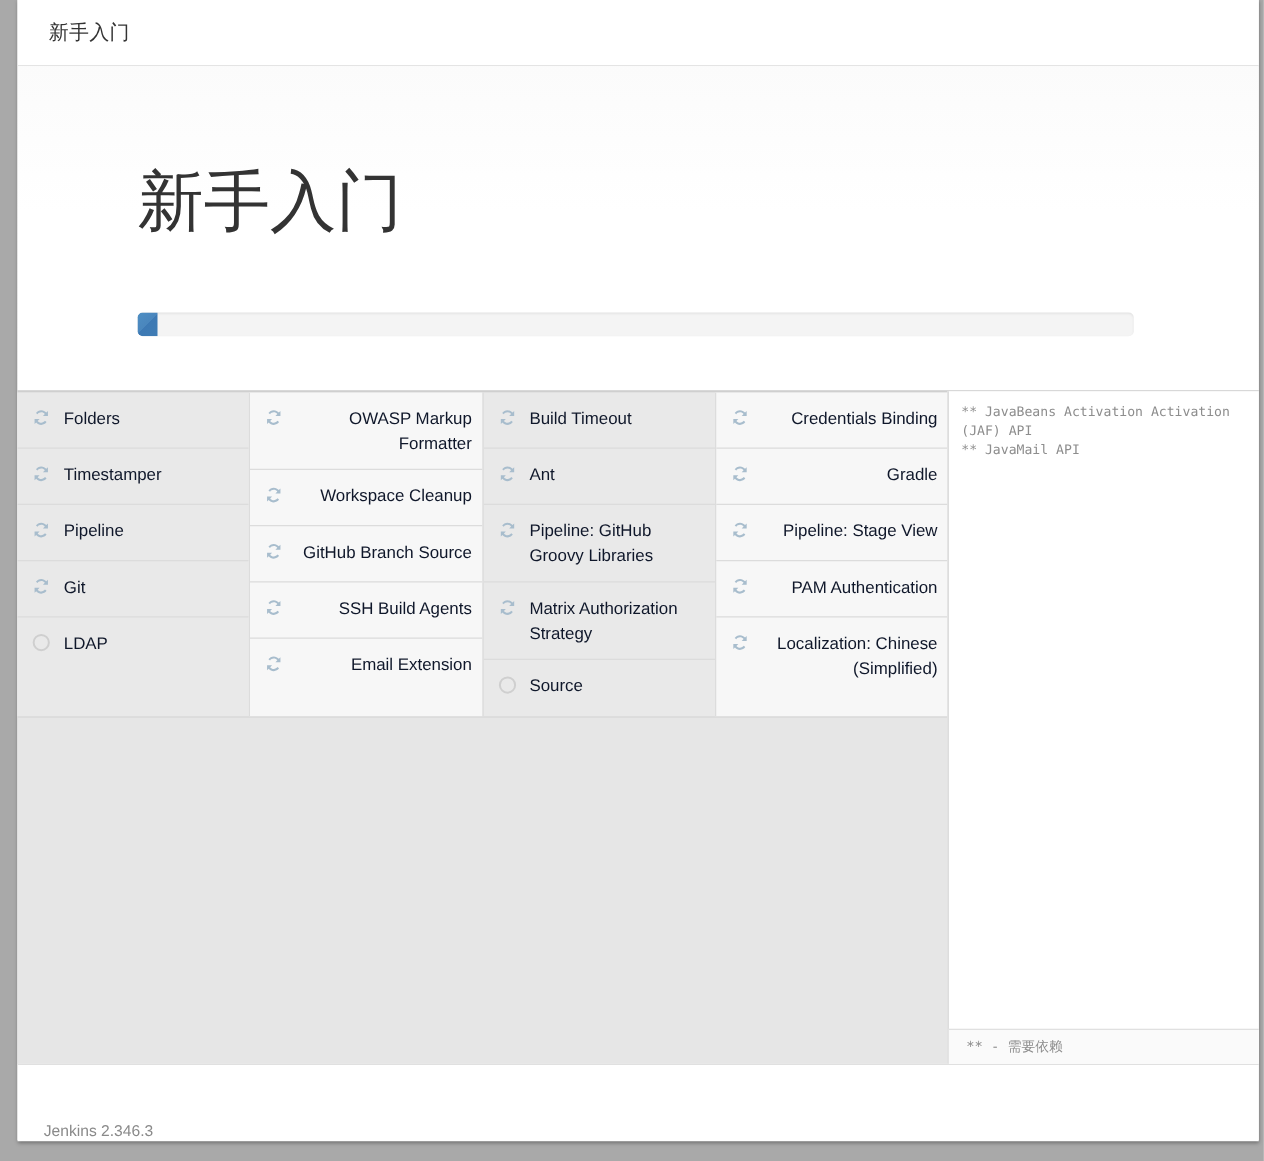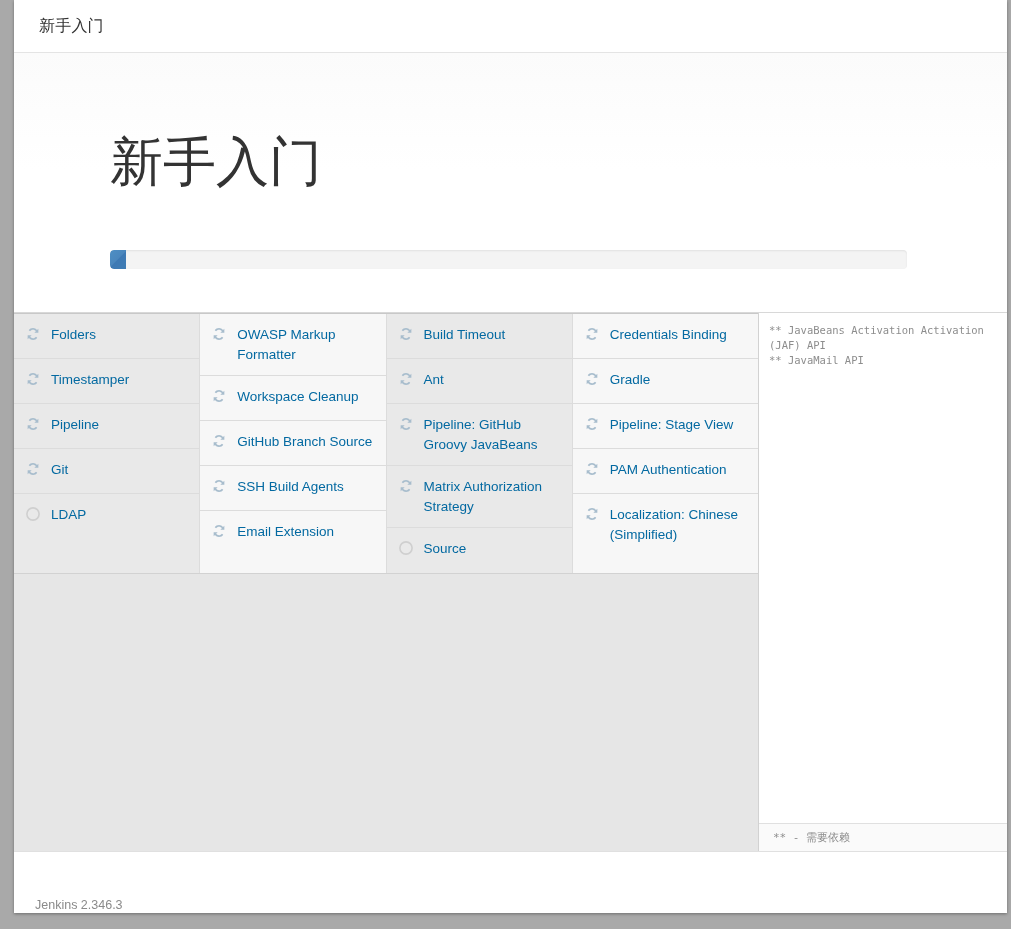--- a/index.html
+++ b/index.html
@@ -96,32 +96,32 @@
     border-top: 1px solid #c8c8c8;
     border-bottom: 1px solid #d2d2d2;
     background: #e8e8e8;
   }
   .plugin-column {
     flex: 1 1 0;
     min-width: 0;
     box-sizing: border-box;
   }
   .plugin-column.shade-dark { background: #e9e9e9; }
-  .plugin-column.shade-light { background: #f7f7f7; }
+  .plugin-column.shade-light { background: #f7f7f7; text-align: right; }
   .plugin-column + .plugin-column { border-left: 1px solid #dcdcdc; }
 
   .plugin-cell {
     display: flex;
     align-items: flex-start;
     min-height: 45px;
     padding: 11px 8px 11px 11px;
     box-sizing: border-box;
     border-bottom: 1px solid #dcdcdc;
     font-size: 13.5px;
-    color: #0369a1;
+    color: #0f172a;
     line-height: 1.45;
   }
   .plugin-cell:last-child { border-bottom: none; }
 
   .status-icon {
     flex: 0 0 auto;
     width: 16px;
     height: 16px;
     margin-right: 10px;
     margin-top: 1px;
@@ -308,21 +308,21 @@
               </svg>
               <span class="plugin-label">Ant</span>
             </div>
             <div class="plugin-cell">
               <svg class="status-icon" viewBox="0 0 16 16">
                 <g fill="#a8bdcd">
                   <path d="M8 2.1c1.6 0 3.1.75 4.05 1.95l1.3-1.3v4.0h-4.0l1.5-1.5C10.2 4.4 9.15 3.85 8 3.85c-1.2 0-2.3.6-2.95 1.5l-1.3-1.0C4.65 3.0 6.2 2.1 8 2.1z"></path>
                   <path d="M8 13.9c-1.6 0-3.1-.75-4.05-1.95l-1.3 1.3V9.25h4.0l-1.5 1.5c.65.85 1.7 1.4 2.85 1.4 1.2 0 2.3-.6 2.95-1.5l1.3 1.0c-.9 1.35-2.45 2.25-4.25 2.25z"></path>
                 </g>
               </svg>
-              <span class="plugin-label">Pipeline: GitHub Groovy JavaBeans</span>
+              <span class="plugin-label">Pipeline: GitHub Groovy Libraries</span>
             </div>
             <div class="plugin-cell">
               <svg class="status-icon" viewBox="0 0 16 16">
                 <g fill="#a8bdcd">
                   <path d="M8 2.1c1.6 0 3.1.75 4.05 1.95l1.3-1.3v4.0h-4.0l1.5-1.5C10.2 4.4 9.15 3.85 8 3.85c-1.2 0-2.3.6-2.95 1.5l-1.3-1.0C4.65 3.0 6.2 2.1 8 2.1z"></path>
                   <path d="M8 13.9c-1.6 0-3.1-.75-4.05-1.95l-1.3 1.3V9.25h4.0l-1.5 1.5c.65.85 1.7 1.4 2.85 1.4 1.2 0 2.3-.6 2.95-1.5l1.3 1.0c-.9 1.35-2.45 2.25-4.25 2.25z"></path>
                 </g>
               </svg>
               <span class="plugin-label">Matrix Authorization Strategy</span>
             </div>

